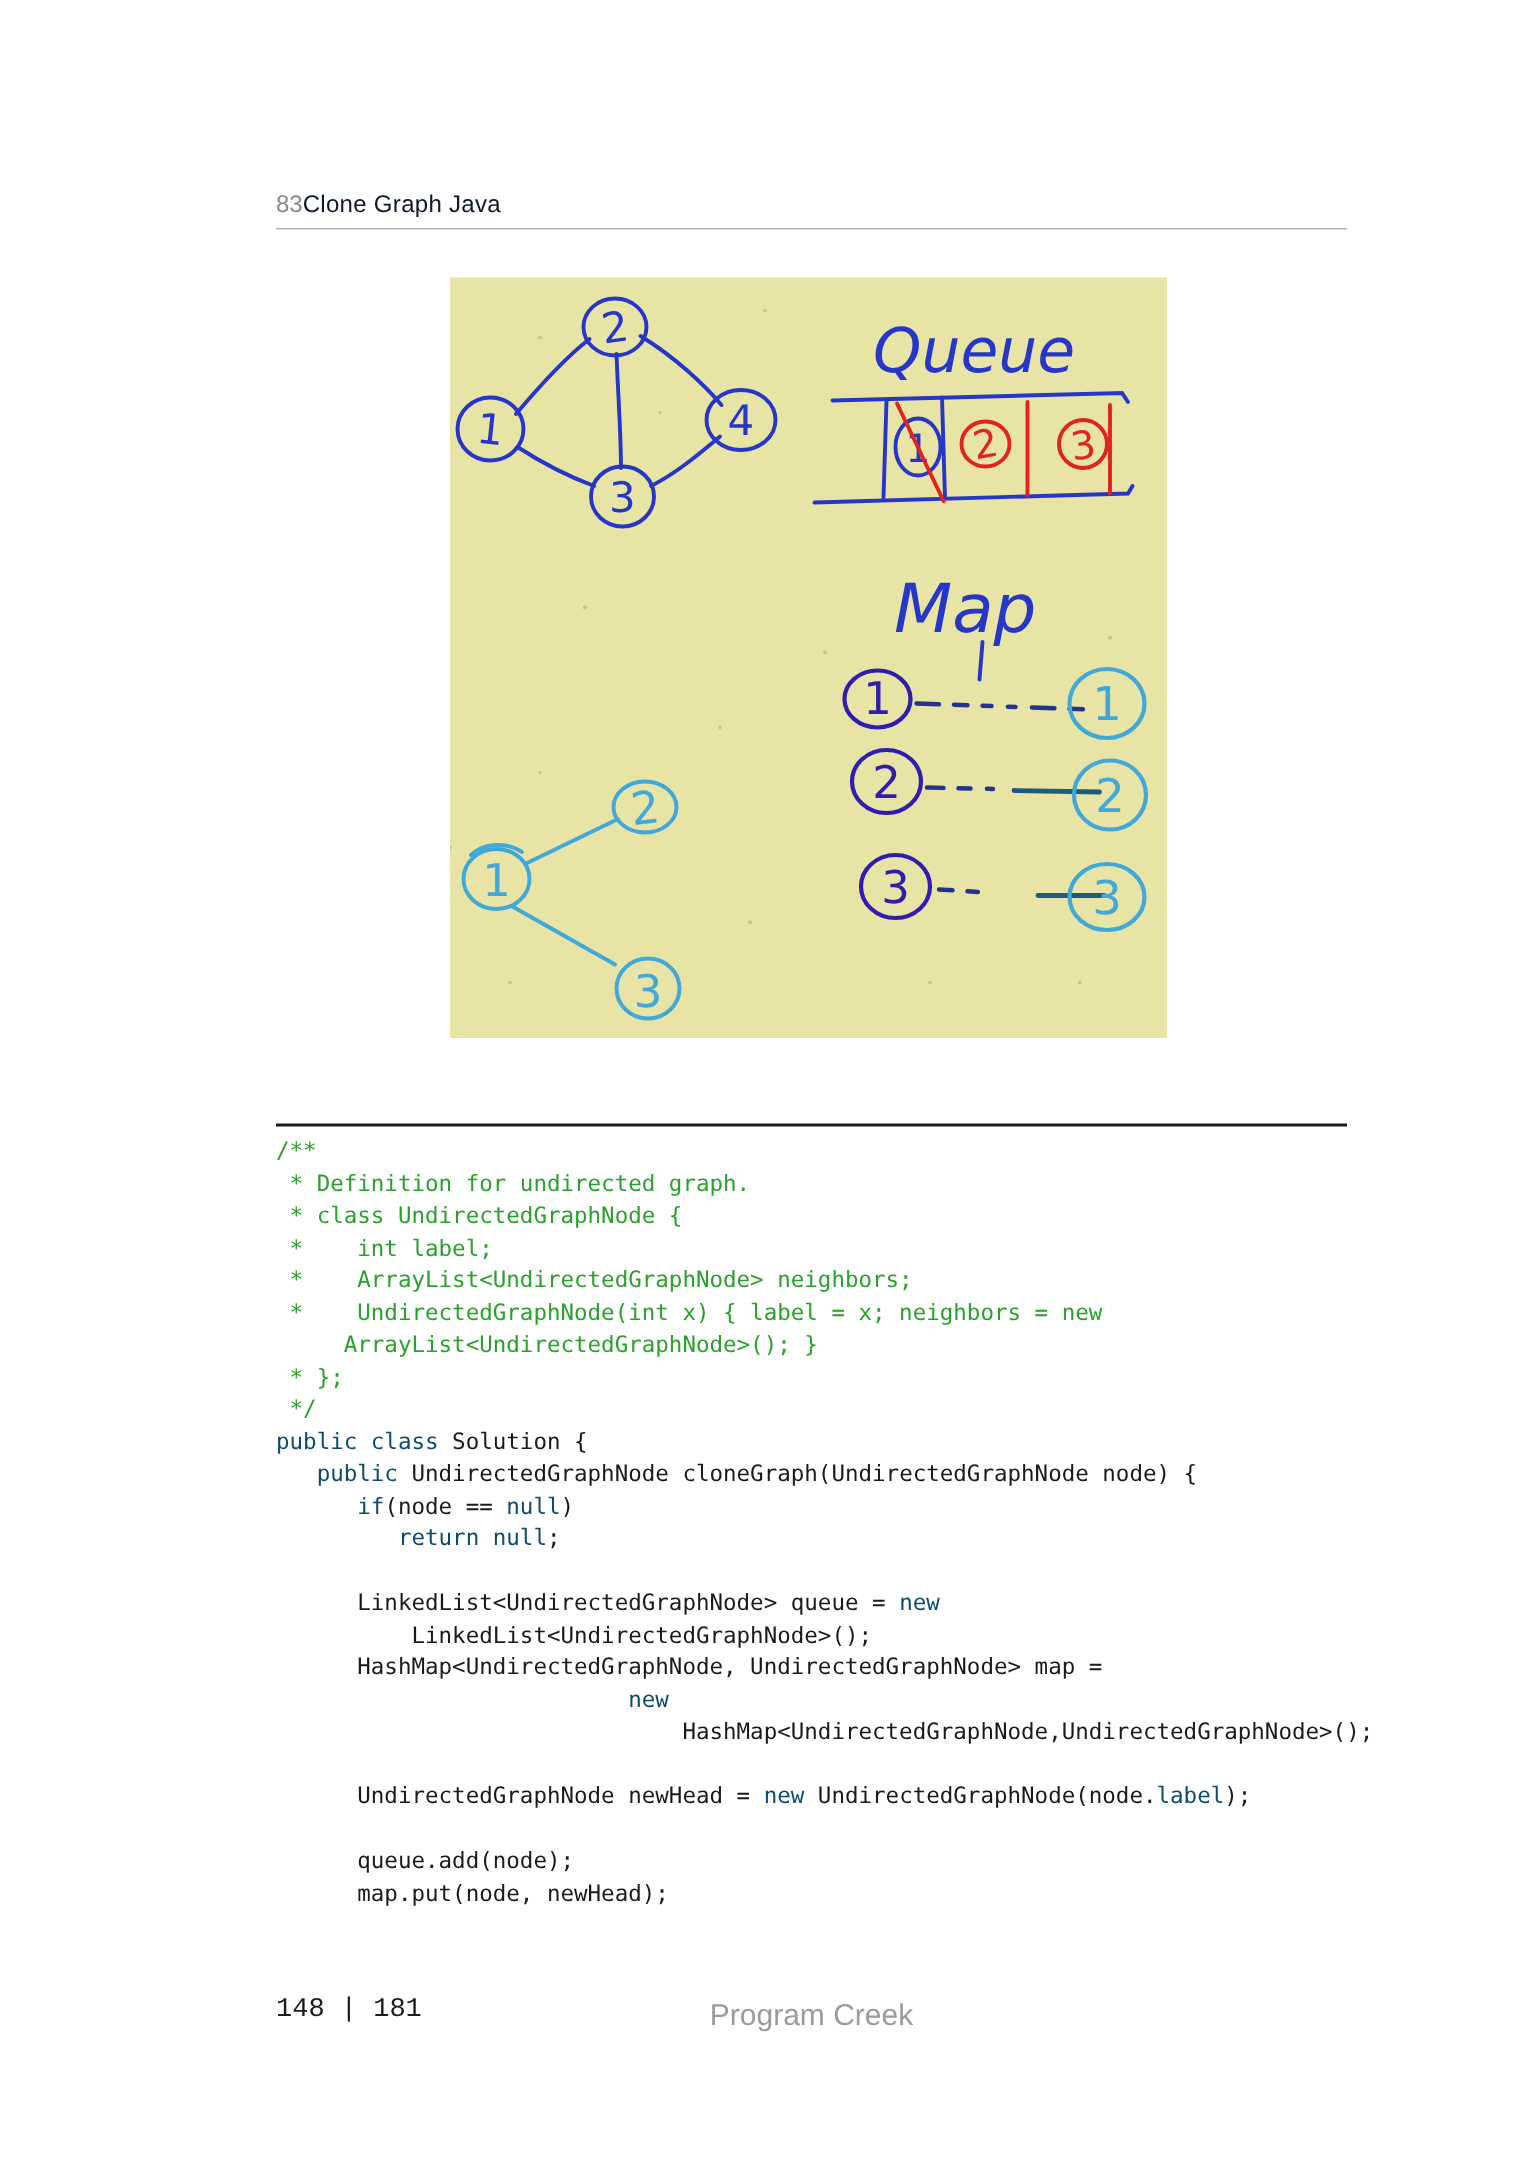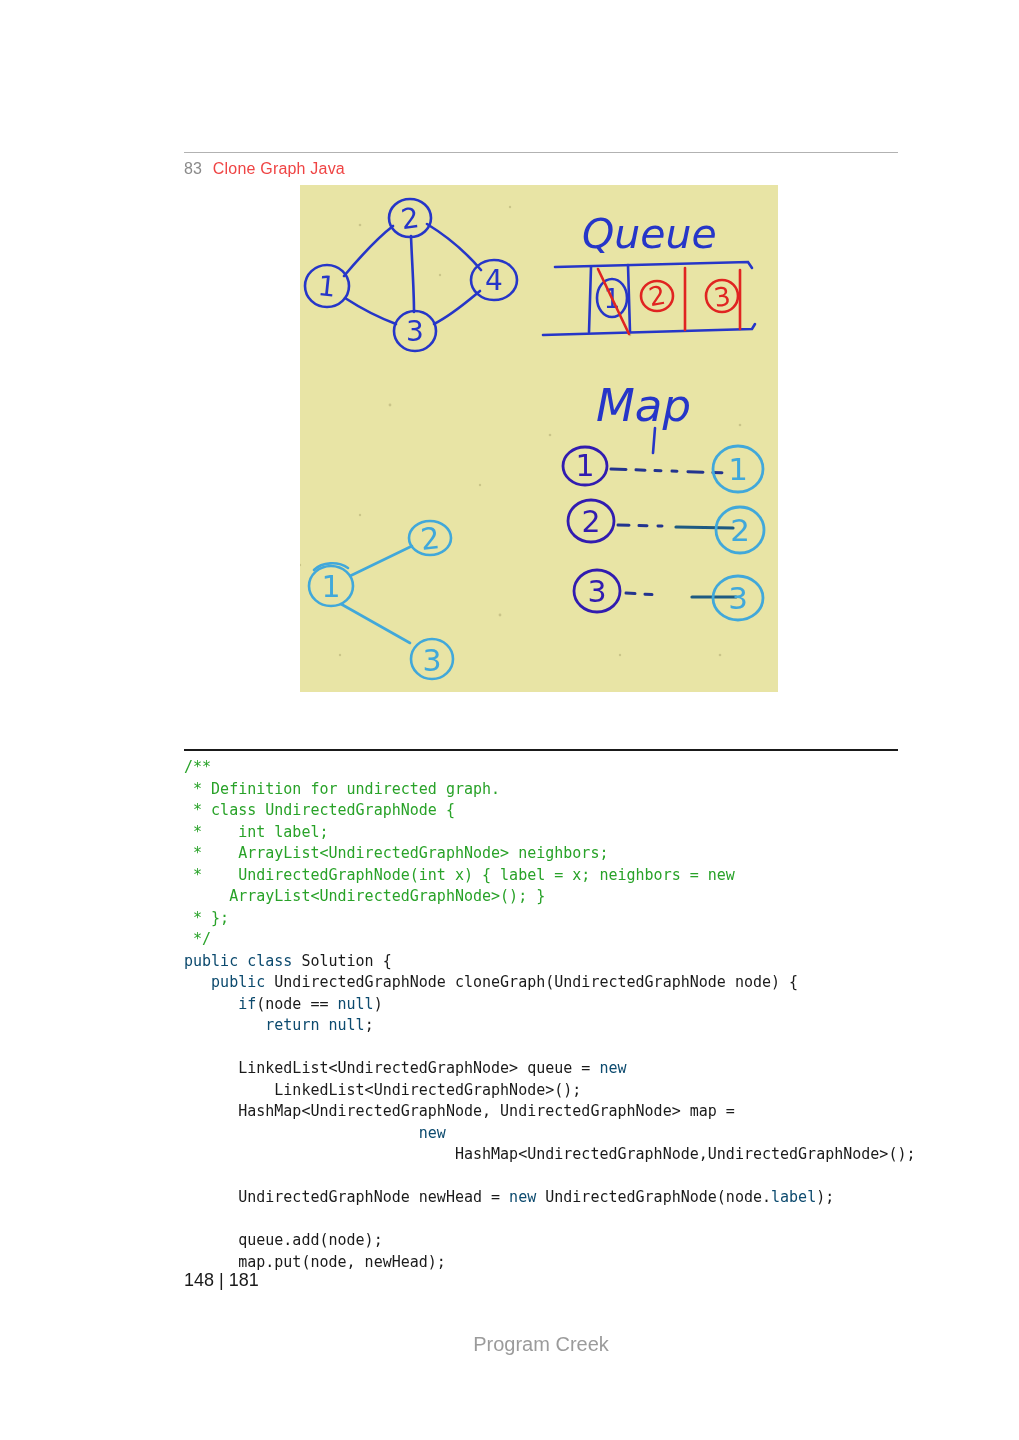--- a/index.html
+++ b/index.html
@@ -1,38 +1,38 @@
 <!DOCTYPE html>
 <html><head>
 <meta charset="utf-8">
 <style>
   html,body{margin:0;padding:0;}
   body{
     width:1019px;height:1440px;background:#ffffff;position:relative;
     font-family:"Liberation Sans",sans-serif;overflow:hidden;
   }
-  .header{position:absolute;left:184px;top:128px;font-size:16px;display:flex;gap:11px;align-items:baseline;}
+  .header{position:absolute;left:184px;top:128px;font-size:16px;display:flex;gap:0;align-items:baseline;}
   .header .num{color:#8a8a8a;}
-  .header .title{color:#ef4444;font-weight:500;letter-spacing:.2px;margin-top:32px;}
+  .header .title{color:#0f172a;font-weight:500;letter-spacing:.2px;}
   .header-rule{position:absolute;left:184px;top:152px;width:714px;height:1px;background:#b2b2b2;}
 
   .figure{position:absolute;left:300px;top:185px;width:478px;height:507px;background:#e8e4a5;}
   .figure svg{display:block;}
 
   .code-rule{position:absolute;left:184px;top:749px;width:714px;height:2px;background:#1a1a1a;}
   .code{
     position:absolute;left:184px;top:757px;
     font-family:"DejaVu Sans Mono",monospace;font-size:15px;line-height:21.5px;
     white-space:pre;color:#1a1a1a;
   }
   .code .c{color:#28a228;}
   .code .k{color:#0c4a6e;}
   .code .p{color:#1a1a1a;text-align:right;}
 
-  .footer-page{position:absolute;left:184px;top:1270px;font-family:Liberation Sans, sans-serif;font-size:18px;color:#1a1a1a;}
+  .footer-page{position:absolute;left:184px;top:1330px;font-family:Liberation Mono, monospace;font-size:18px;color:#1a1a1a;}
   .footer-brand{position:absolute;left:184px;top:1333px;width:714px;text-align:center;font-size:20px;color:#9b9b9b;}
 
   .hand{font-family:"DejaVu Sans",sans-serif;}
 </style>
 </head>
 <body>
 
 <div class="header">
   <span class="num">83</span>
   <span class="title">Clone Graph Java</span>

